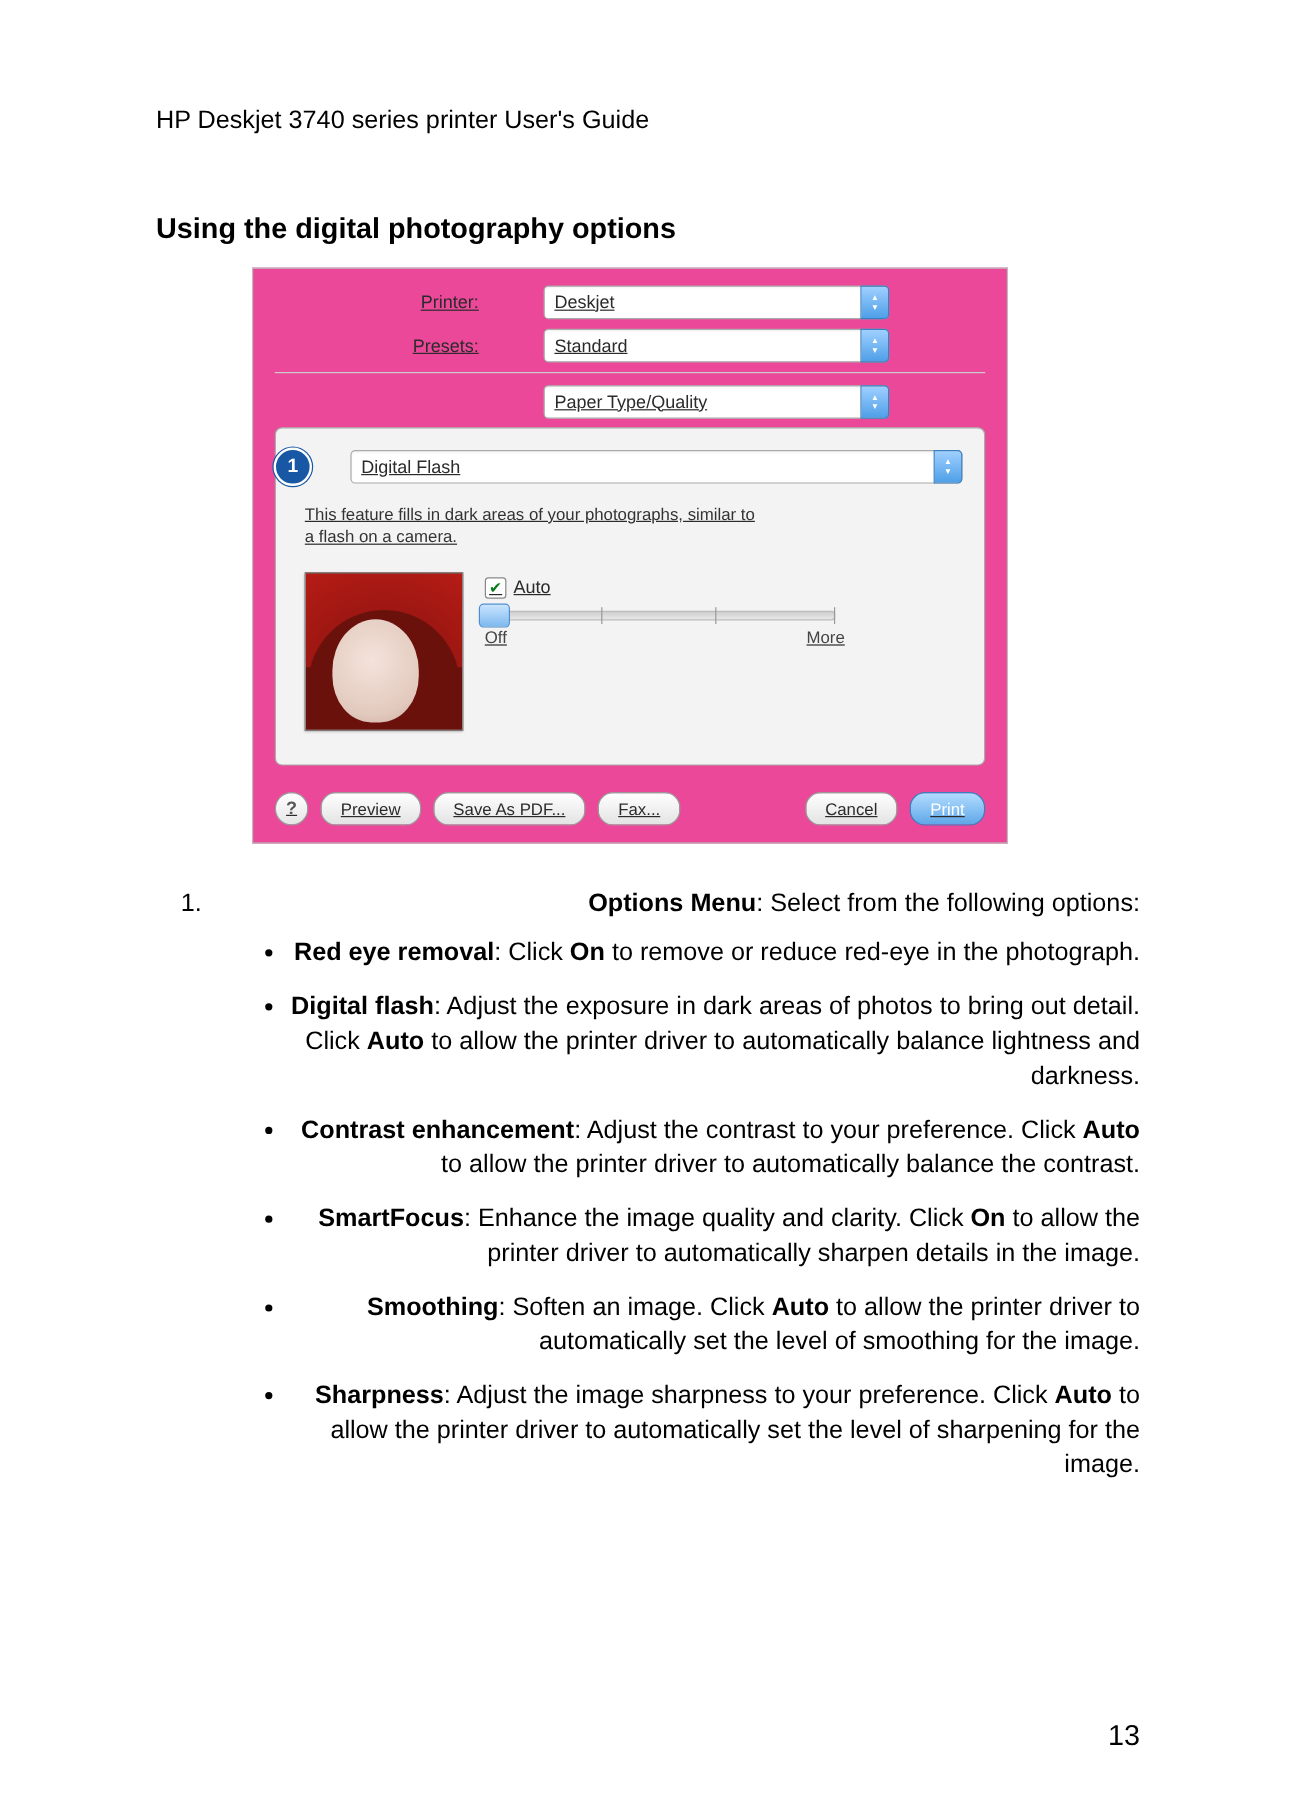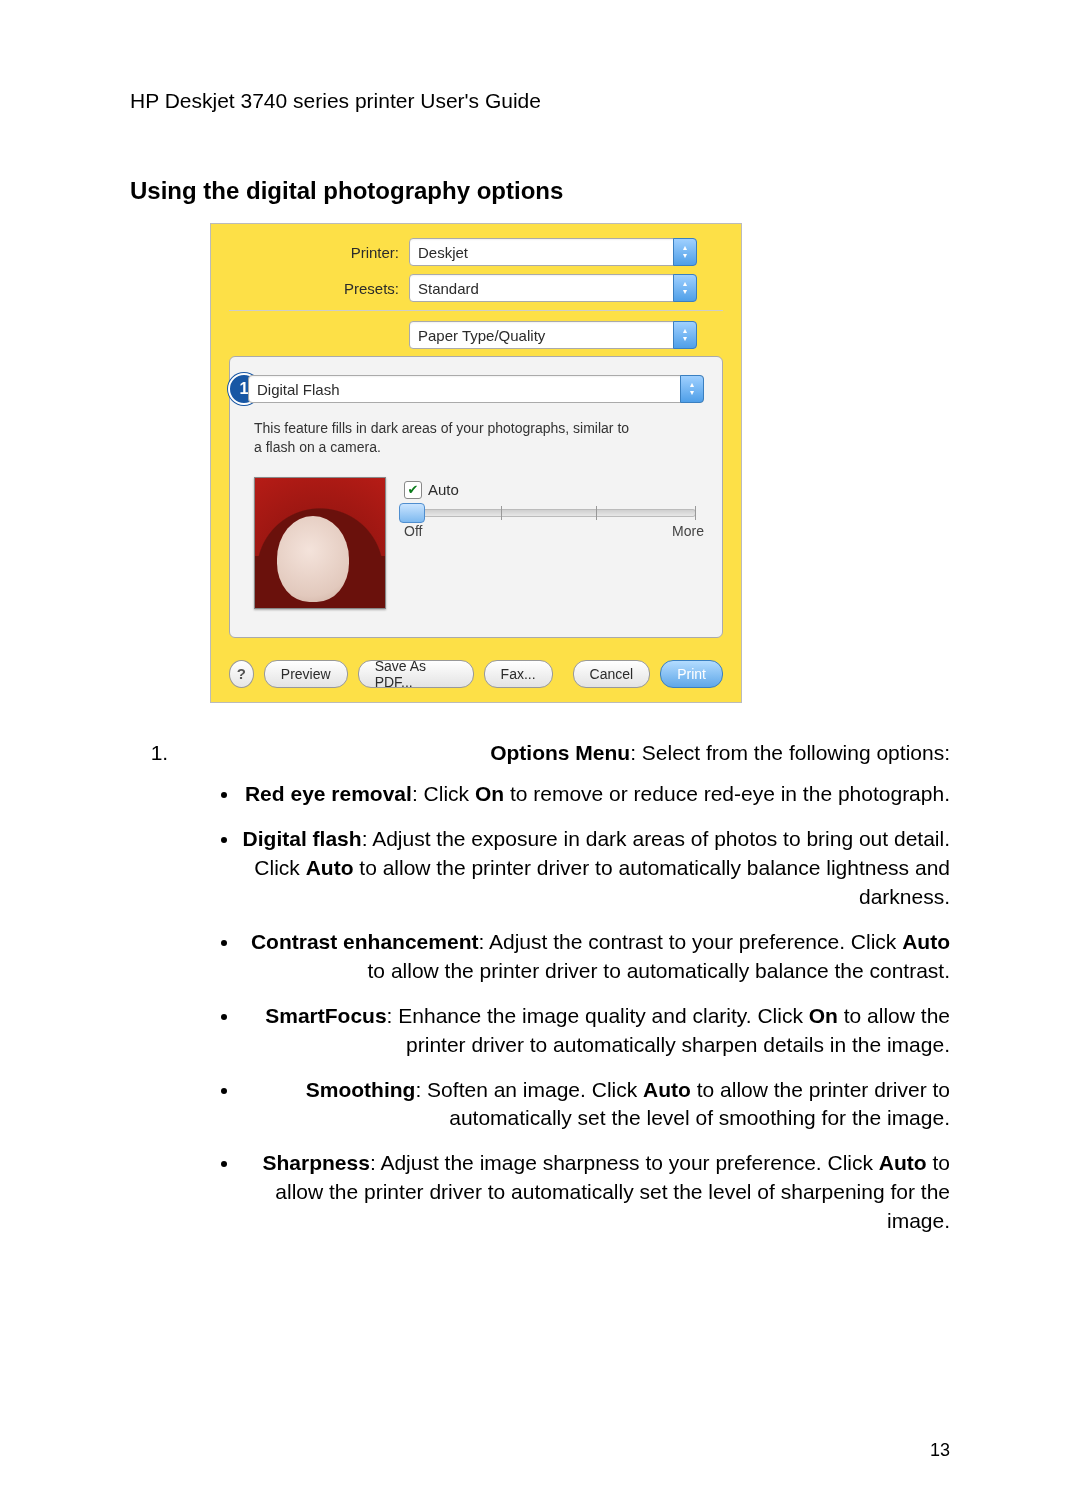--- a/index.html
+++ b/index.html
@@ -21,29 +21,30 @@
     font-size: 21px;
     margin-bottom: 64px;
   }
   .section-sub {
     font-size: 24px;
     font-weight: bold;
     margin-bottom: 18px;
   }
   
   .dialog {
-    width: 532px;
+    width: 630px;
     margin: 0 0 36px 80px;
     border: 1px solid #bbb;
-    background: #fde047;
+    background: #ec4899;
     font-family: "Lucida Grande", Arial, sans-serif;
     font-size: 15px;
     color: #2b2b2b;
     padding: 14px 18px 14px 18px;
     box-sizing: border-box;
+    text-decoration: underline;
   }
   .dlg-row {
     display: flex;
     align-items: center;
     margin-bottom: 8px;
   }
   .dlg-label {
     width: 170px;
     text-align: right;
     padding-right: 10px;
@@ -53,20 +54,21 @@
     position: relative;
     display: flex;
     align-items: center;
     height: 26px;
     background: #fff;
     border: 1px solid #aaa;
     border-radius: 4px;
     padding: 0 8px;
     box-shadow: inset 0 1px 2px rgba(0,0,0,0.06);
     width: 270px;
+    margin-left: 44px;
   }
   .dlg-select .arrow-btn {
     position: absolute;
     right: -1px; top: -1px; bottom: -1px;
     width: 22px;
     border-radius: 0 4px 4px 0;
     background: linear-gradient(#9fd0ff,#4f9fe8);
     border: 1px solid #3a7fc0;
     display: flex;
     flex-direction: column;
@@ -265,21 +267,21 @@
   .b { font-weight: bold; }
   h2.section-num {
     font-size: 34px;
     font-weight: bold;
     margin: 38px 0 16px 0;
   }
   .page-number {
     position: absolute;
     bottom: 34px;
     right: 130px;
-    font-size: 18px;
+    font-size: 24px;
   }
 </style>
 </head>
 <body>
 
 <div class="page">
 
   <div class="doc-header">HP Deskjet 3740 series printer User's Guide</div>
 
   <div class="section-sub">Using the digital photography options</div>

